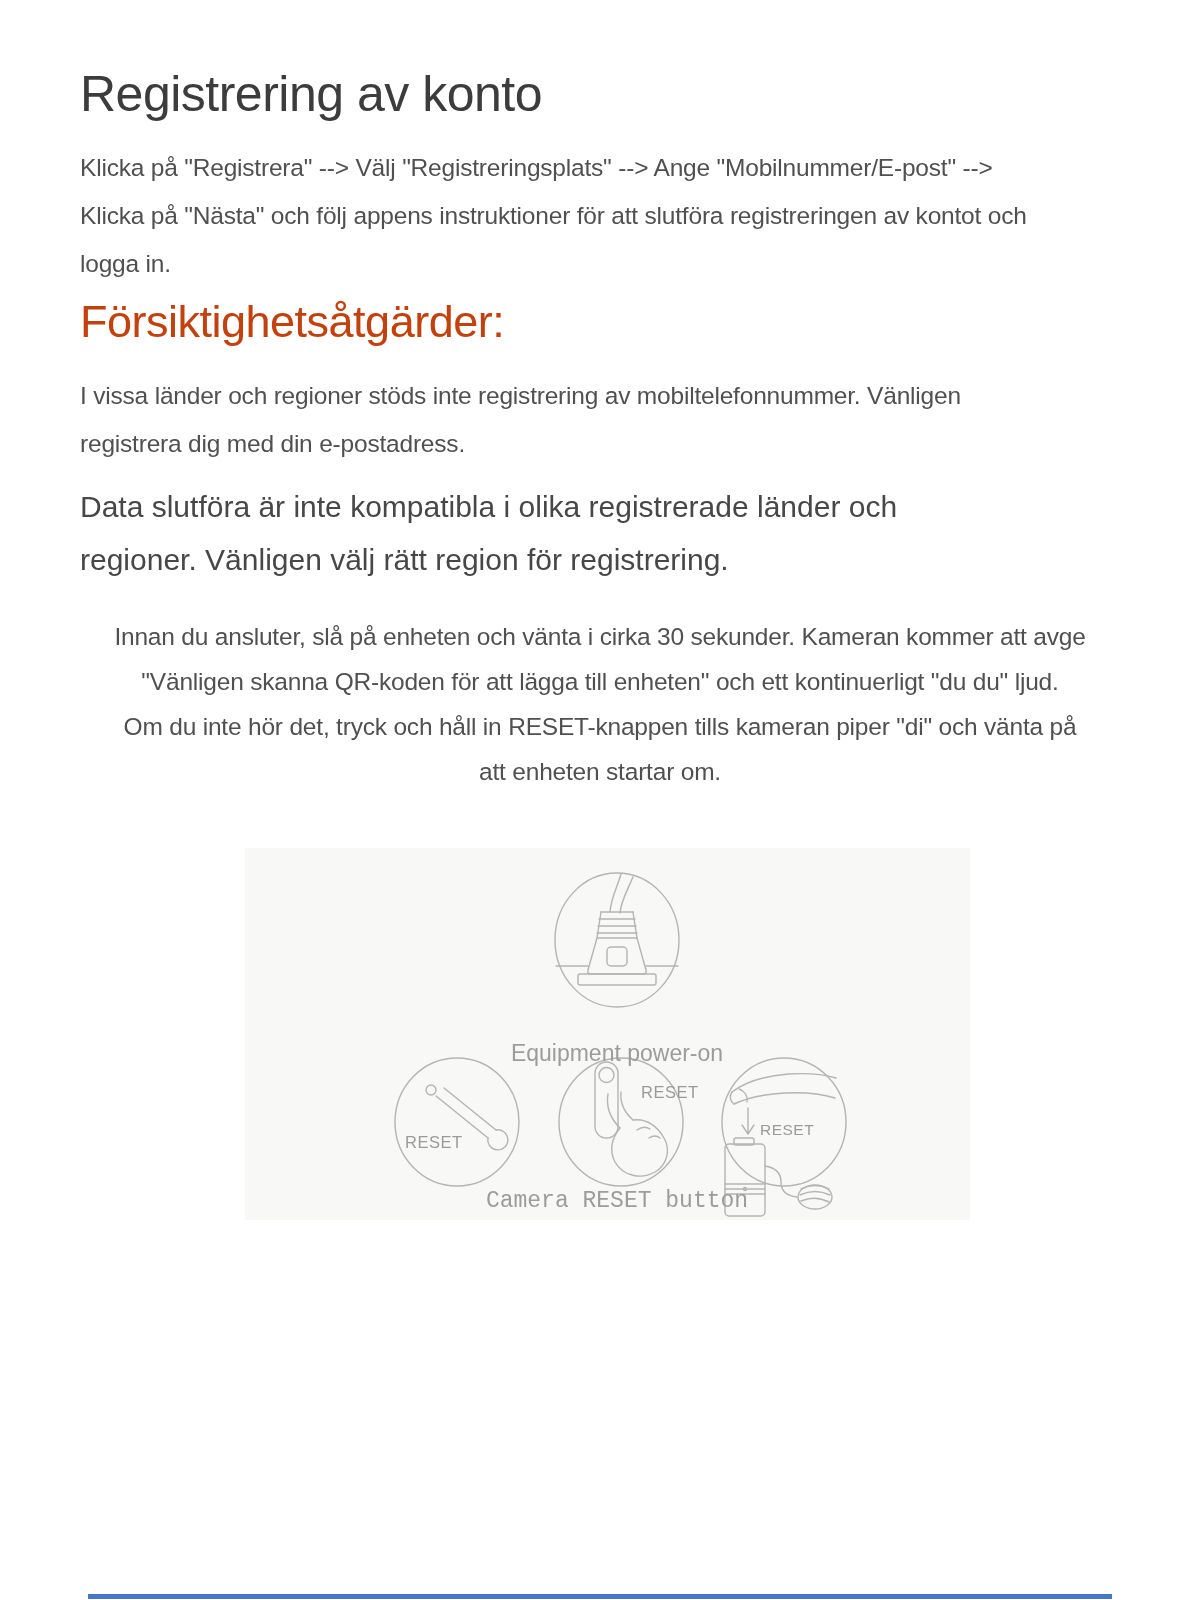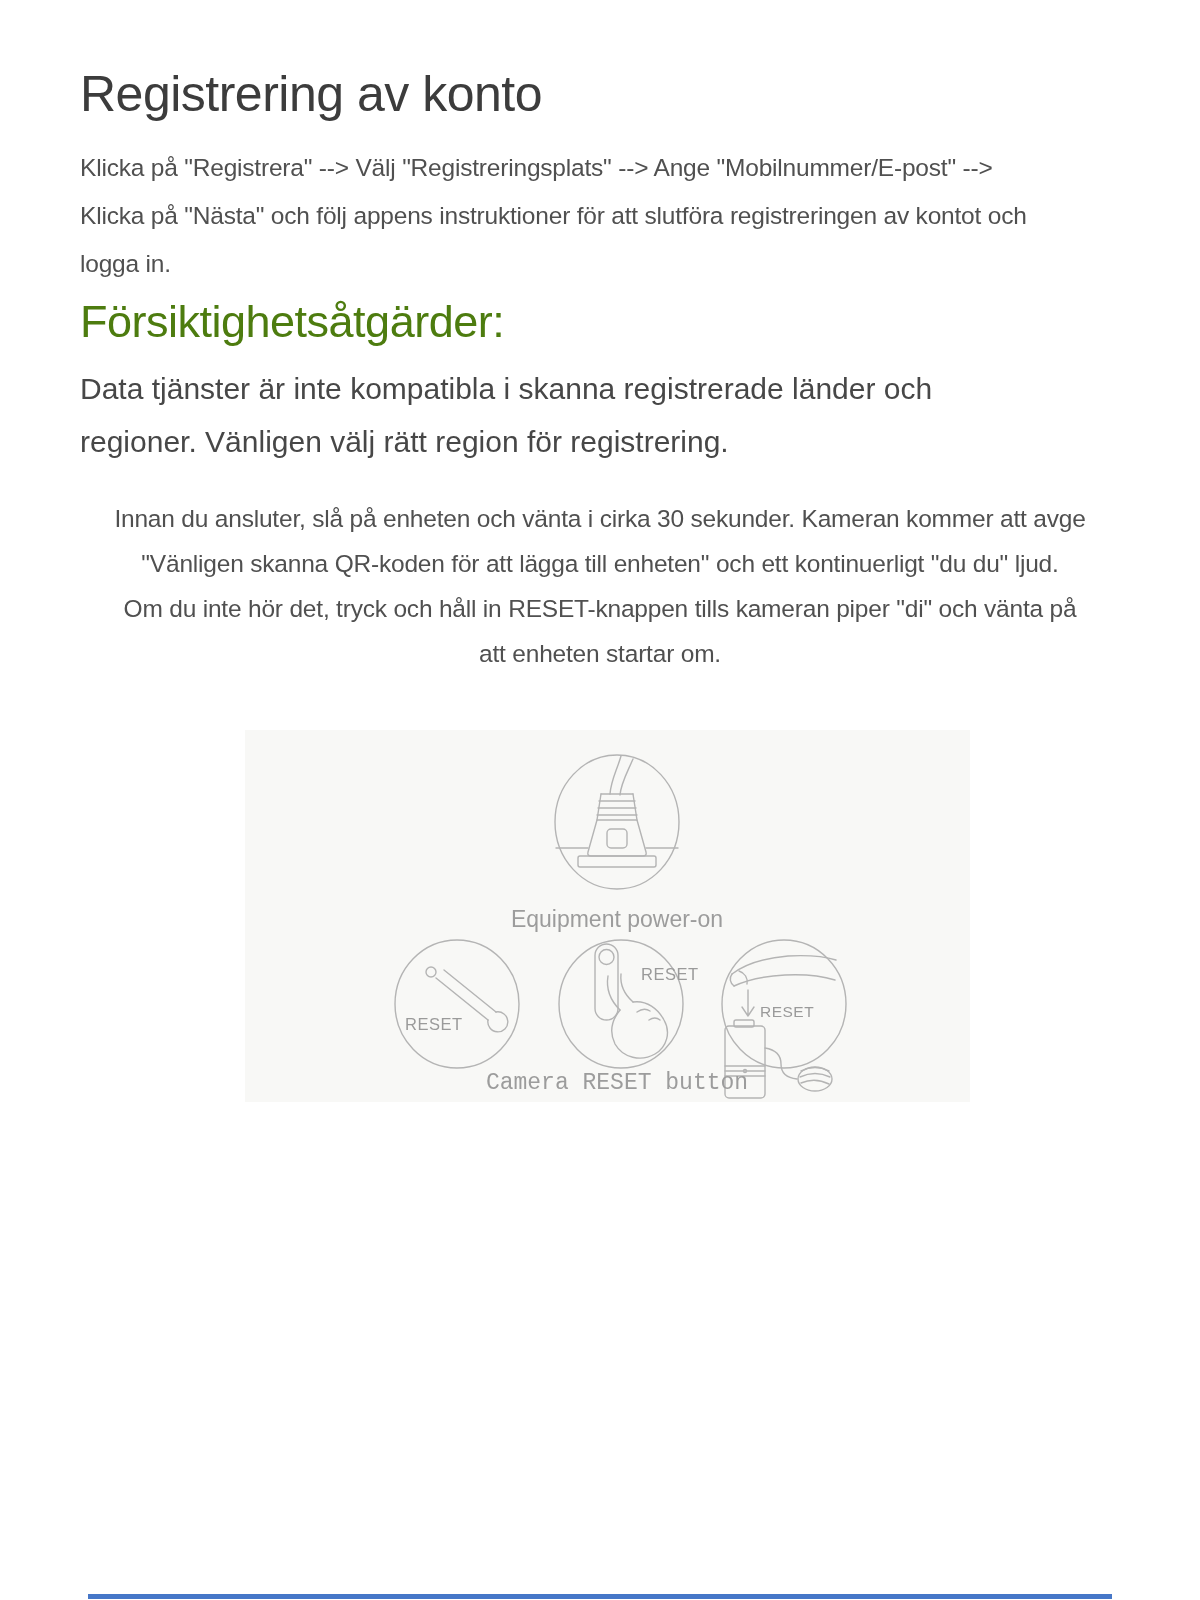--- a/index.html
+++ b/index.html
@@ -17,21 +17,21 @@
     font-size:50px;
     font-weight:400;
     color:#3c3c3c;
     margin:64px 0 0 0;
     line-height:60px;
     letter-spacing:-0.5px;
   }
   h2{
     font-size:45px;
     font-weight:400;
-    color:#4d7c0f;
+    color:#c2410c;
     margin:6px 0 0 0;
     line-height:56px;
     letter-spacing:-0.5px;
   }
   h2.poweron{margin-top:16px;}
   .para{white-space:pre-line;}
   .lead{
     font-size:30px;
     color:#474747;
     line-height:53px;
@@ -56,21 +56,21 @@
   }
   .figure svg{position:absolute;left:0;top:0;}
   .fig-caption{
     position:absolute;
     left:372px;
     transform:translateX(-50%);
     white-space:nowrap;
     font-size:23px;
     color:#9c9c9c;
   }
-  .cap-power{top:176px;}
+  .cap-power{top:192px;}
   .cap-reset{top:340px;font-family:Liberation Mono, monospace;}
   .bottom-bar{
     position:absolute;
     left:88px;
     top:1594px;
     width:1024px;
     height:5px;
     background:#4677c8;
   }
   .stroke{fill:none;stroke:#b4b4b4;stroke-width:1.4;stroke-linecap:round;stroke-linejoin:round;}
@@ -88,22 +88,24 @@
 
     <h1>Registrering av konto</h1>
 
 
     <p class="para body-sm steps">Klicka på "Registrera" --&gt; Välj "Registreringsplats" --&gt; Ange "Mobilnummer/E-post" --&gt;
 Klicka på "Nästa" och följ appens instruktioner för att slutföra registreringen av kontot och
 logga in.</p>
 
     <h2>Försiktighetsåtgärder:</h2>
 
+    <p class="para body-sm regions">I vissa länder och regioner stöds inte registrering av mobiltelefonnummer. Vänligen
+registrera dig med din e-postadress.</p>
 
-    <p class="para lead data">Data tjänster är inte kompatibla i skanna registrerade länder och
+    <p class="para lead data">Data slutföra är inte kompatibla i olika registrerade länder och
 regioner. Vänligen välj rätt region för registrering.</p>
 
 
     <p class="para body-sm power">Innan du ansluter, slå på enheten och vänta i cirka 30 sekunder. Kameran kommer att avge
 "Vänligen skanna QR-koden för att lägga till enheten" och ett kontinuerligt "du du" ljud.
 Om du inte hör det, tryck och håll in RESET-knappen tills kameran piper "di" och vänta på
 att enheten startar om.</p>
 
     <div class="figure">
       <svg width="725" height="372" viewBox="0 0 725 372">

